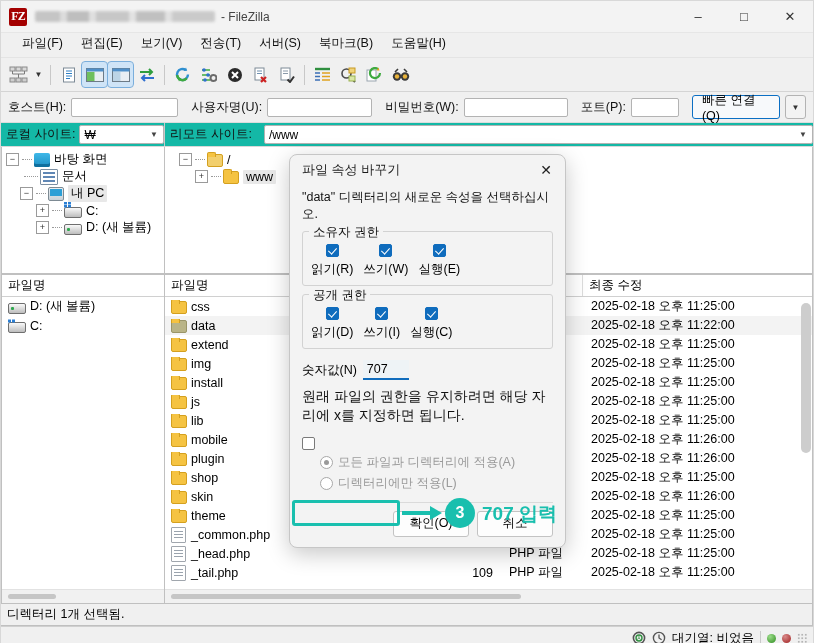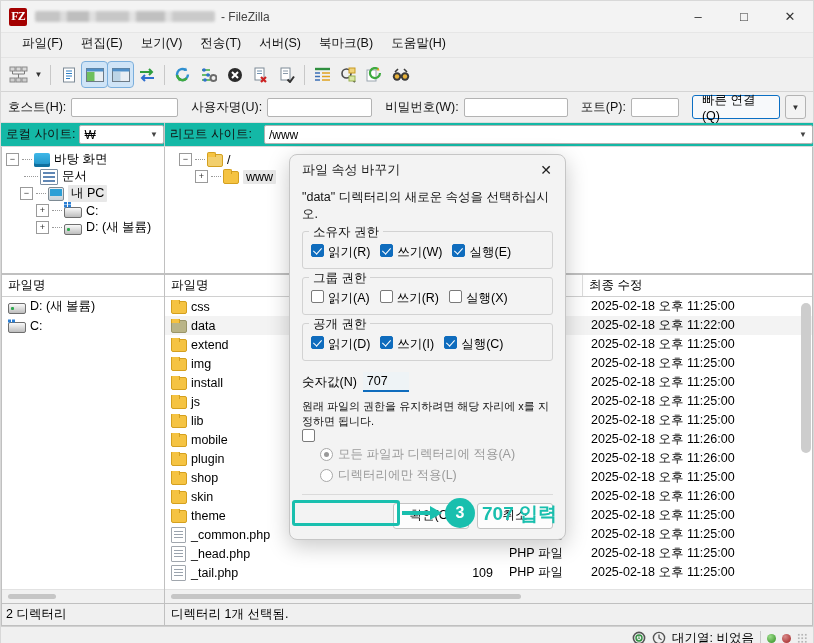--- a/index.html
+++ b/index.html
@@ -163,41 +163,41 @@
   .dlg-title .t{flex:1;font-size:13px;color:#1a1a1a;}
   .dlg-x{width:26px;height:24px;display:flex;align-items:center;justify-content:center;
          font-size:14px;color:#202020;border-radius:3px;}
   .dlg-body{padding:2px 12px 10px 12px;}
   .dlg-desc{font-size:12.5px;margin:2px 0 8px 0;color:#111;}
   .group{border:1px solid #d2d2d2;border-radius:3px;padding:12px 8px 7px 8px;
          margin-bottom:8px;position:relative;background:#f3f3f3;}
   .group>.glabel{position:absolute;top:-8px;left:6px;background:#f3f3f3;padding:0 4px;
                  font-size:12.5px;color:#111;}
   .cbrow{display:flex;gap:10px;align-items:center;}
-  .cb{display:flex;align-items:flex-start;gap:4px;font-size:12.5px;white-space:nowrap;}
+  .cb{display:flex;align-items:center;gap:4px;font-size:12.5px;white-space:nowrap;flex-direction:column;}
   .box{width:13px;height:13px;border:1px solid #7a7a7a;background:#fff;border-radius:2px;
        box-sizing:border-box;flex:none;}
   .box.on{background:#0f6cbd;border-color:#0f6cbd;position:relative;}
   .box.on:after{content:"";position:absolute;left:3px;top:1px;width:4px;height:7px;
                 border:solid #fff;border-width:0 1.6px 1.6px 0;transform:rotate(42deg);}
   .numrow{display:flex;align-items:center;gap:6px;margin:2px 0 0 0;height:26px;}
   .numlabel{font-size:12.5px;}
   .numinput{width:46px;height:20px;border:none;border-bottom:2px solid #0f6cbd;
             background:#eef3f6;font-size:12.5px;padding:0 4px;box-sizing:border-box;
             font-family:inherit;color:#000;text-align:left;}
   .hl-box{position:absolute;left:2px;top:345px;width:108px;height:26px;
           border:3px solid #19bfae;border-radius:3px;box-sizing:border-box;
           pointer-events:none;}
   .arrow{position:absolute;left:112px;top:350px;width:44px;height:16px;}
   .badge3{position:absolute;left:155px;top:343px;width:30px;height:30px;
           border-radius:50%;background:#19bfae;color:#fff;font-size:16px;font-weight:bold;
           display:flex;align-items:center;justify-content:center;}
   .anno707{position:absolute;left:192px;top:346px;font-size:19px;font-weight:bold;
            color:#19bfae;white-space:nowrap;}
-  .dlg-note{font-size:11px;line-height:1.35;color:#111;margin:4px 0 0 0;}
+  .dlg-note{font-size:14px;line-height:1.35;color:#111;margin:4px 0 12px 0;}
   .radio{width:13px;height:13px;border:1px solid #a8a8a8;border-radius:50%;
          background:#fff;box-sizing:border-box;flex:none;}
   .radio.on{border-color:#a8a8a8;position:relative;}
   .radio.on:after{content:"";position:absolute;left:3px;top:3px;width:5px;height:5px;
                   border-radius:50%;background:#9a9a9a;}
   .radrow{display:flex;align-items:center;gap:5px;font-size:12.5px;
           color:#9a9a9a;margin:4px 0 0 18px;}
   .chkrow{display:flex;align-items:center;gap:5px;font-size:12.5px;}
   .hr{height:1px;background:#dadada;margin:10px 0 8px 0;}
   .dlg-btns{display:flex;justify-content:flex-end;gap:8px;}
@@ -595,21 +595,20 @@
           </div>
         </div>
       <div class="vthumb"></div>
       <div class="hscroll">
         <div class="hthumb" style="width:350px"></div>
       </div>
     </div>
   </div>
 
   <div class="statusrow">
-    <div class="st-l">2 디렉터리</div>
     <div class="st-r">디렉터리 1개 선택됨.</div>
   </div>
 
   <div class="statusbar">
     <span class="sb-icon">
       <svg width="14" height="14" viewBox="0 0 14 14">
         <circle cx="7" cy="7" r="5.6" fill="none" stroke="#555" stroke-width="1.6"></circle>
         <circle cx="7" cy="7" r="3" fill="none" stroke="#2f8f3f" stroke-width="1.4"></circle>
         <text x="7" y="9.4" font-size="5" text-anchor="middle" fill="#2f8f3f" font-family="Liberation Sans, sans-serif">A</text>
       </svg>
@@ -646,37 +645,20 @@
             <span class="box on"></span>
             <span>쓰기(W)</span>
           </label>
           <label class="cb">
             <span class="box on"></span>
             <span>실행(E)</span>
           </label>
         </div>
       </div>
 
-      <div class="group">
-        <span class="glabel">그룹 권한</span>
-        <div class="cbrow">
-          <label class="cb">
-            <span class="box"></span>
-            <span>읽기(A)</span>
-          </label>
-          <label class="cb">
-            <span class="box"></span>
-            <span>쓰기(R)</span>
-          </label>
-          <label class="cb">
-            <span class="box"></span>
-            <span>실행(X)</span>
-          </label>
-        </div>
-      </div>
 
       <div class="group">
         <span class="glabel">공개 권한</span>
         <div class="cbrow">
           <label class="cb">
             <span class="box on"></span>
             <span>읽기(D)</span>
           </label>
           <label class="cb">
             <span class="box on"></span>

